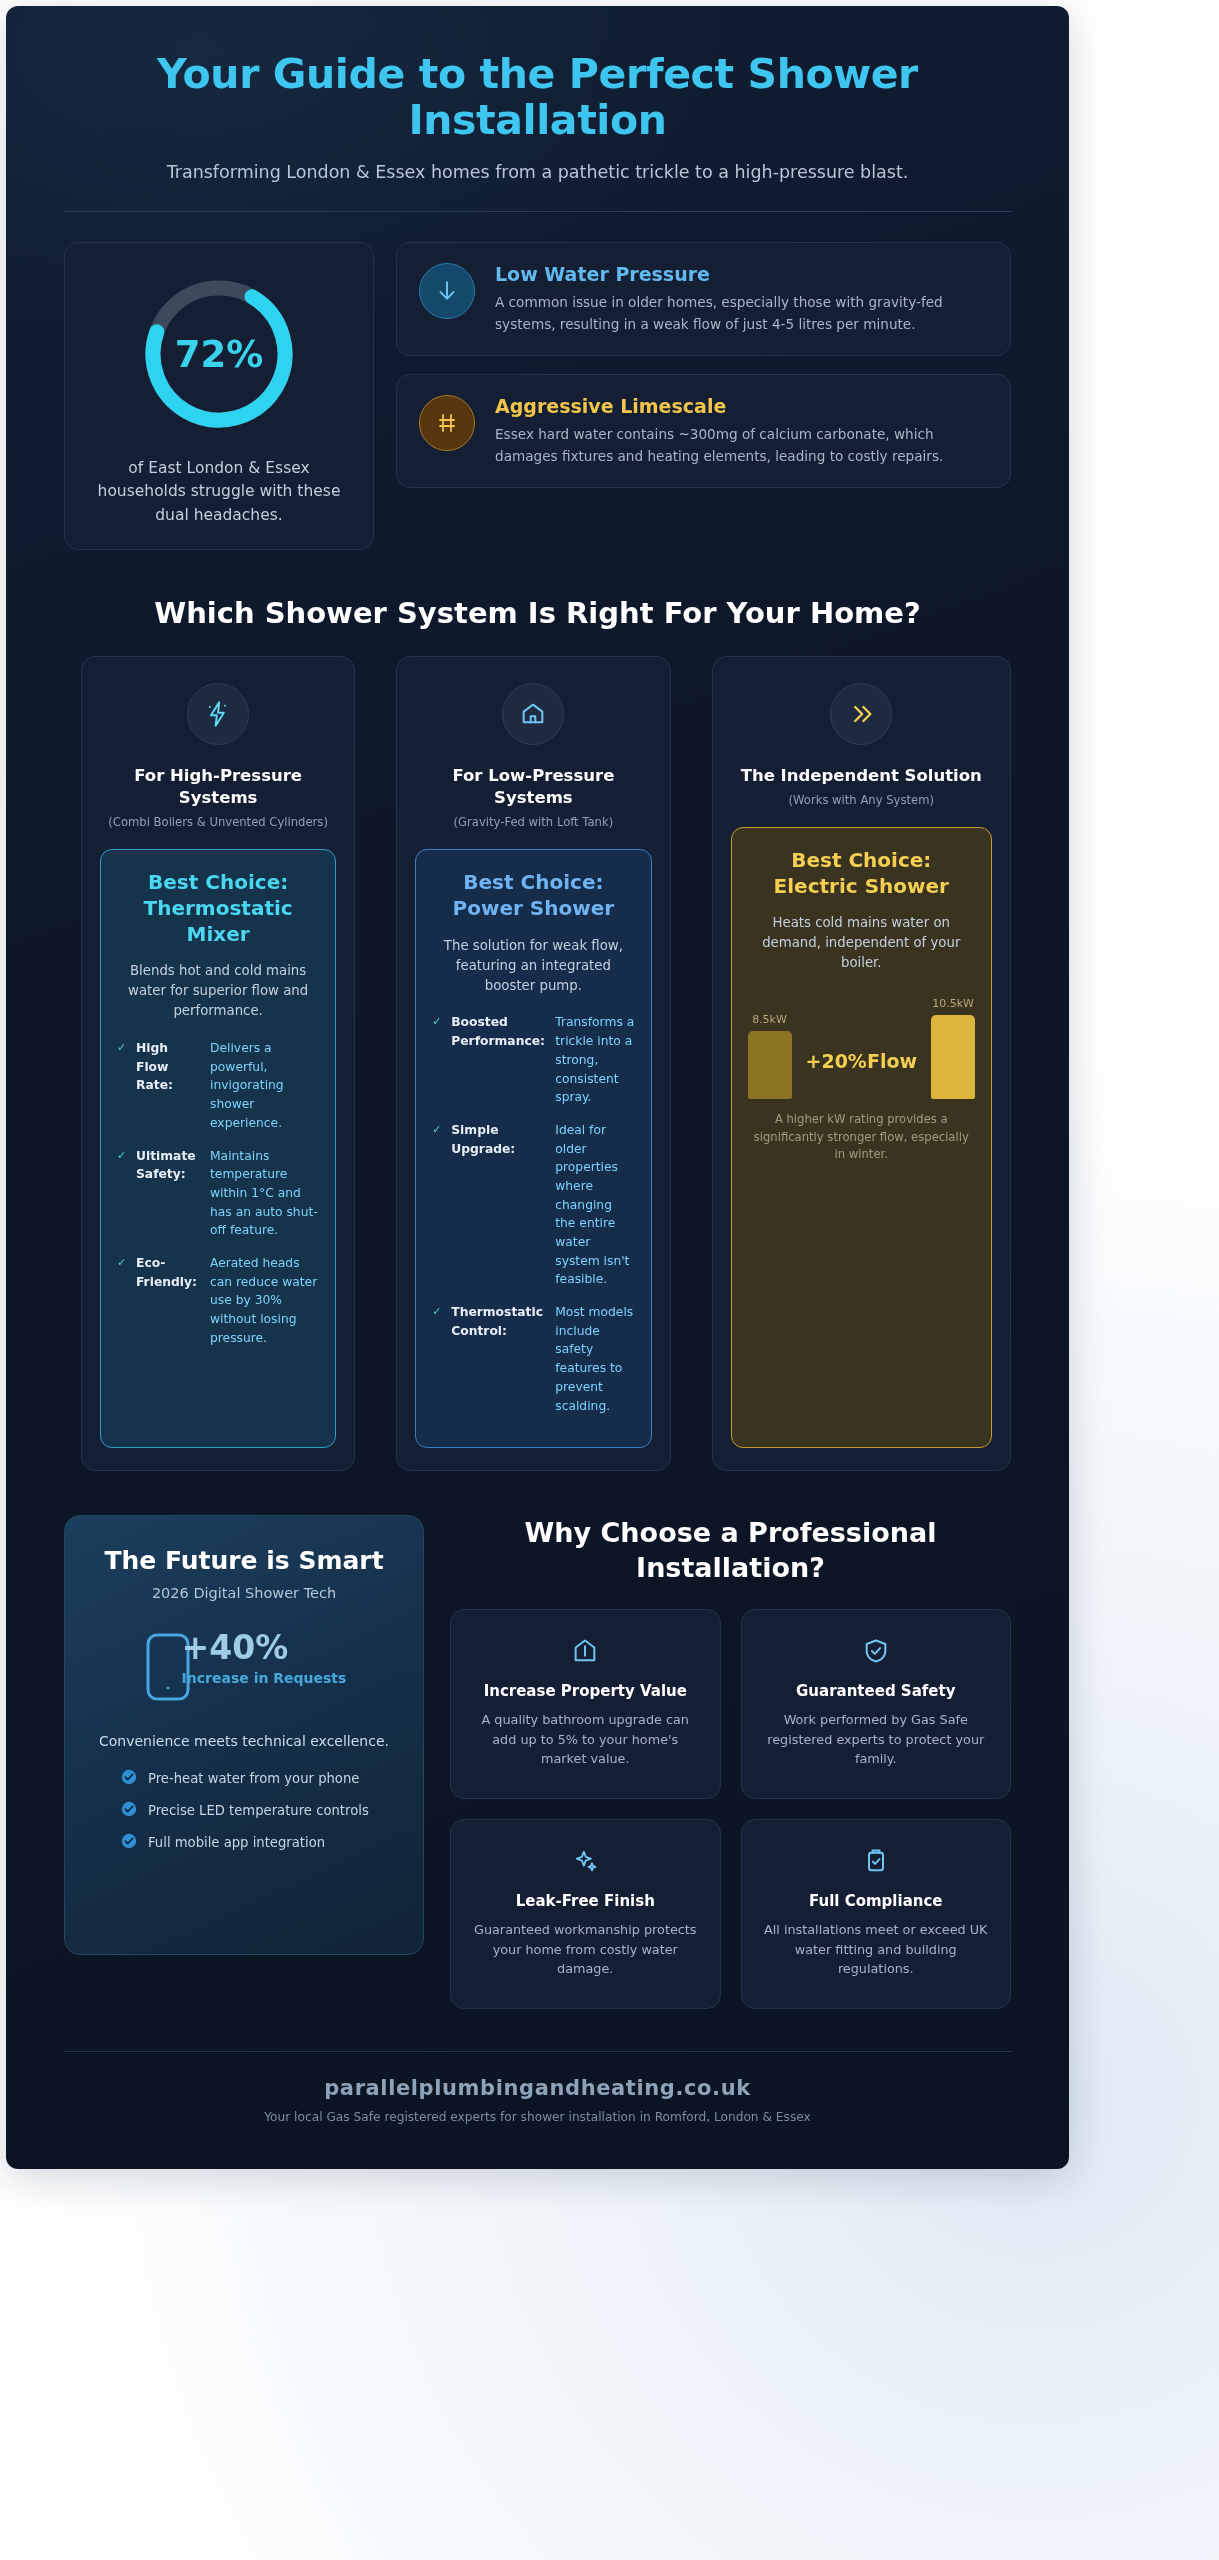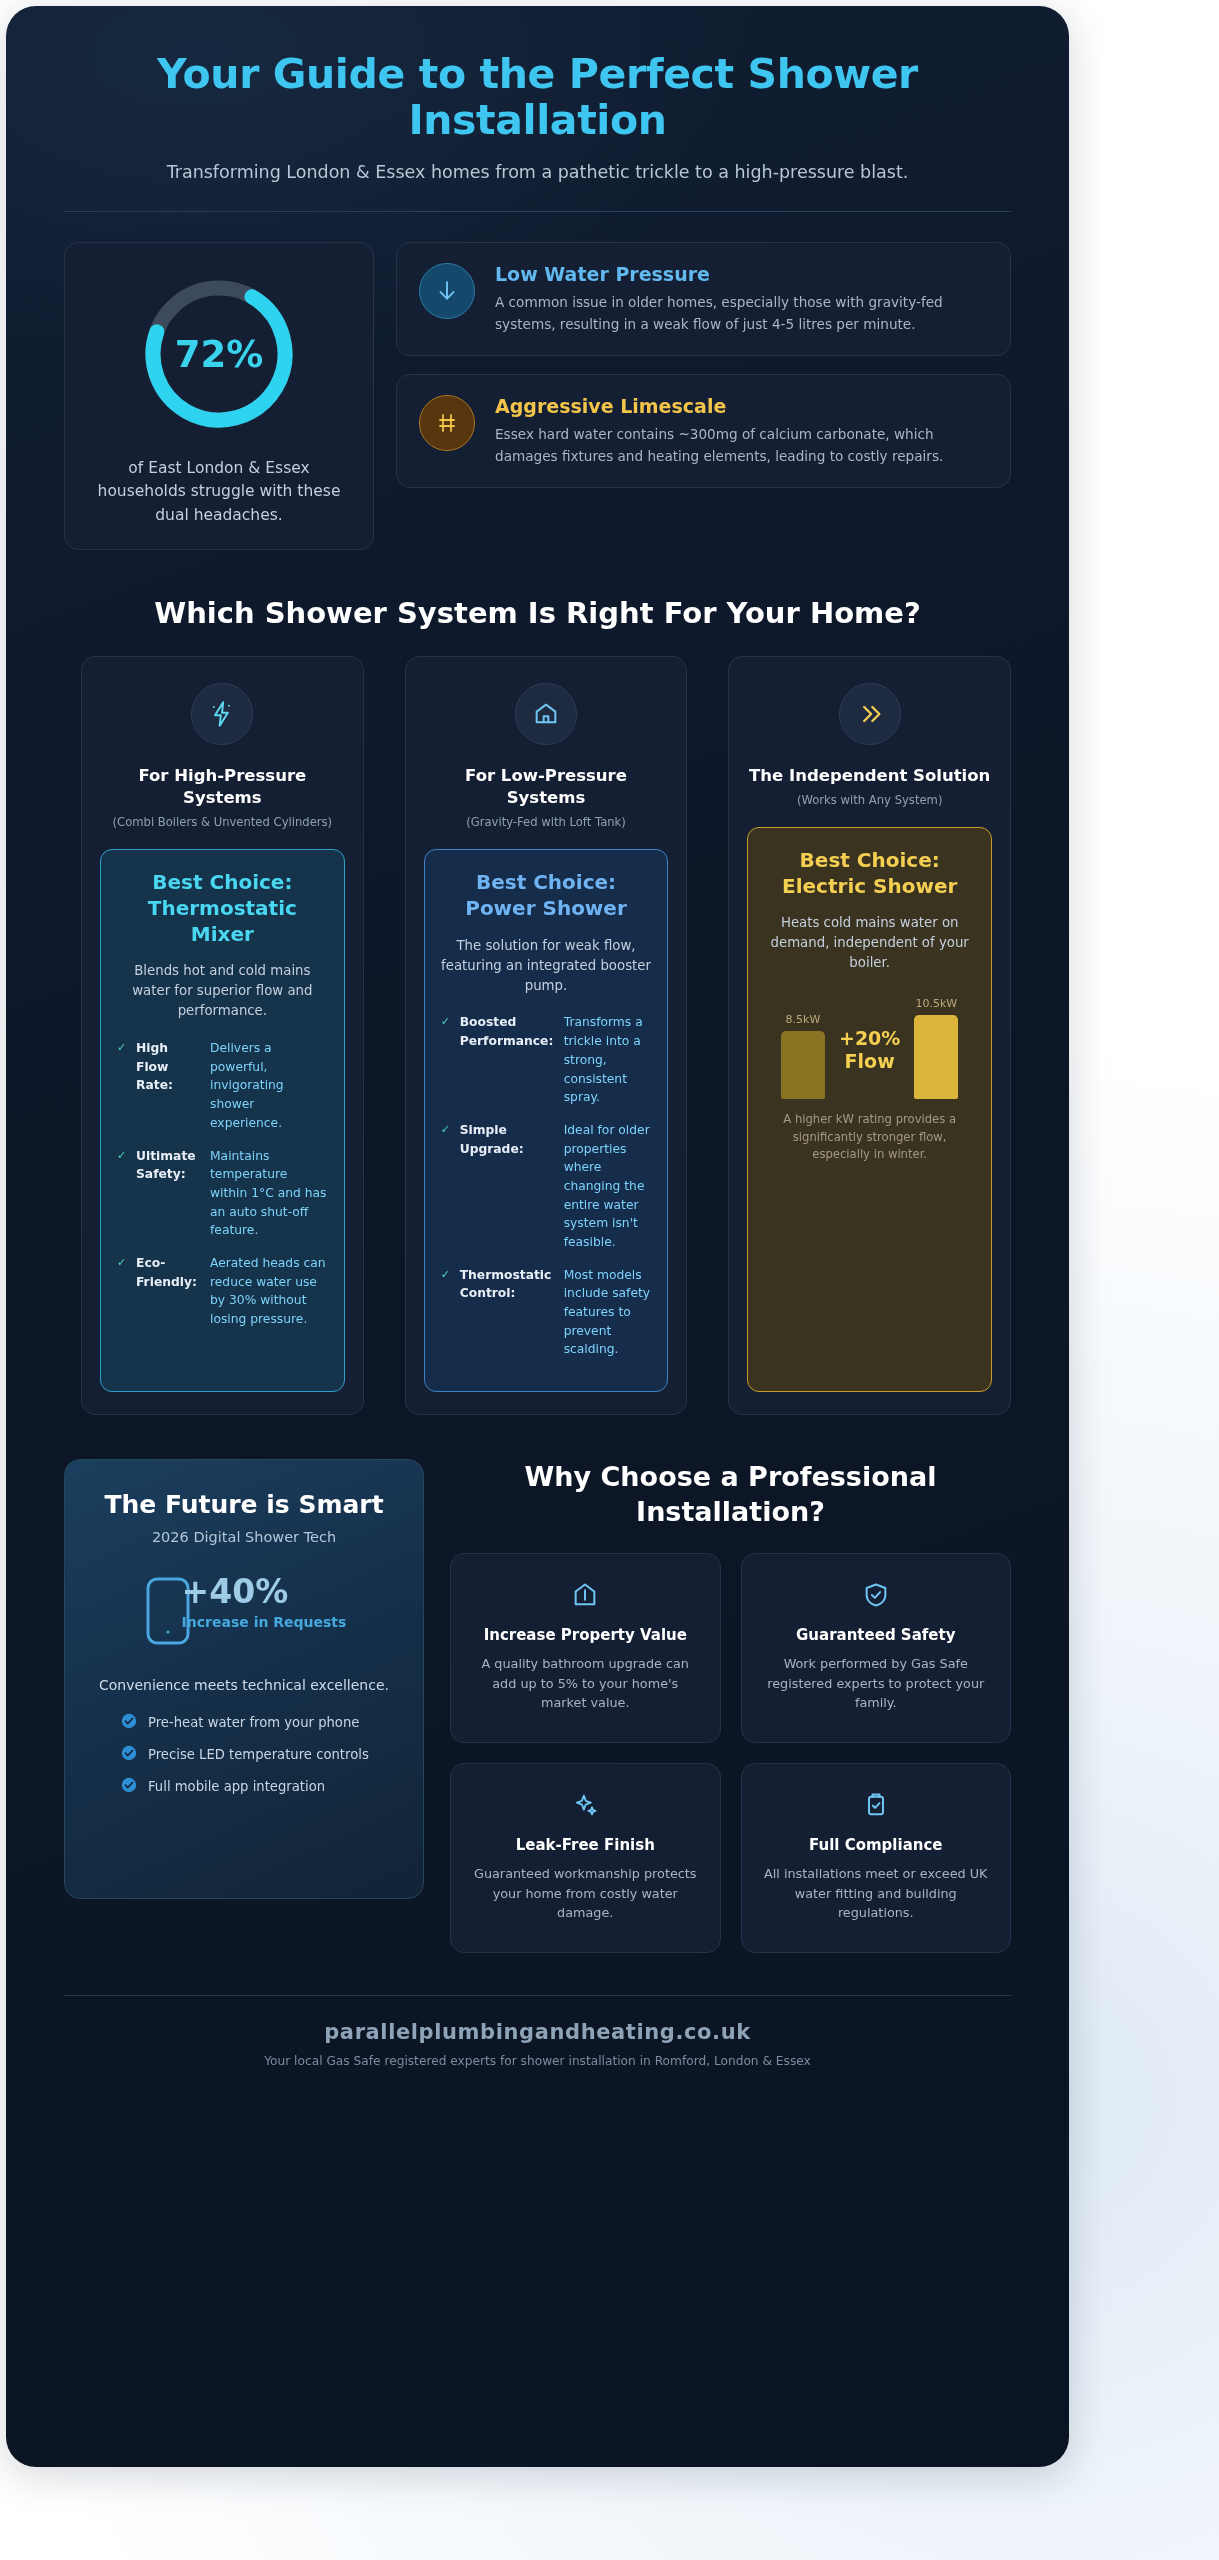--- a/index.html
+++ b/index.html
@@ -17,22 +17,22 @@
       radial-gradient(circle at 85% 82%, #dfeaf5 0%, #eef4fa 18%, #ffffff 45%),
       #ffffff;
   }
 
   
   .poster {
     position: absolute;
     left: 6px;
     top: 6px;
     width: 1063px;
-    height: 2461px;
-    border-radius: 30px;
+    height: 2163px;
+    border-radius: 12px;
     background:
       radial-gradient(ellipse 900px 500px at 18% 2%, #16283f 0%, rgba(16,27,45,0) 62%),
       linear-gradient(160deg, #111e33 0%, #0d1728 40%, #0b1422 100%);
     box-shadow: 0 8px 40px rgba(10,25,50,.18);
     overflow: hidden;
     color: #e5ecf4;
   }
   .inner { padding: 0 58px; }
 
   
@@ -187,21 +187,21 @@
   .feat .tick { color: #4fd8c0; flex: 0 0 11px; font-size: 11px; line-height: 1.6; }
   .feat .k { font-weight: 700; color: #e9eff7; flex: 0 0 66px; }
   .feat .v { color: #7dd3fc; flex: 1; }
   .feat.wide .k { flex: 0 0 96px; }
 
   
   .kwchart { margin-top: 16px; display: flex; align-items: flex-end; justify-content: center; gap: 14px; height: 110px; }
   .kwcol { display: flex; flex-direction: column; align-items: center; justify-content: flex-end; height: 100%; }
   .kwcol .lbl { font-size: 11px; color: #b9a97c; margin-bottom: 5px; }
   .kwcol .bar { width: 44px; border-radius: 5px 5px 2px 2px; }
-  .kwmid { display: flex; flex-direction: column; align-items: center; justify-content: center; padding-bottom: 26px; }
+  .kwmid { display: flex; flex-direction: row; align-items: center; justify-content: center; padding-bottom: 26px; }
   .kwmid .big { font-size: 19px; font-weight: 700; color: #f5cf52; line-height: 1.22; }
   .kwnote { margin-top: 12px; text-align: center; font-size: 11.6px; line-height: 1.5; color: #a49a80; }
 
   
   .bottom { display: flex; gap: 26px; margin-top: 44px; align-items: flex-start; }
   .smart {
     flex: 0 0 360px;
     border-radius: 16px;
     padding: 30px 26px 34px;
     background: linear-gradient(155deg, #1b3f5e 0%, #15304b 45%, #122436 100%);

